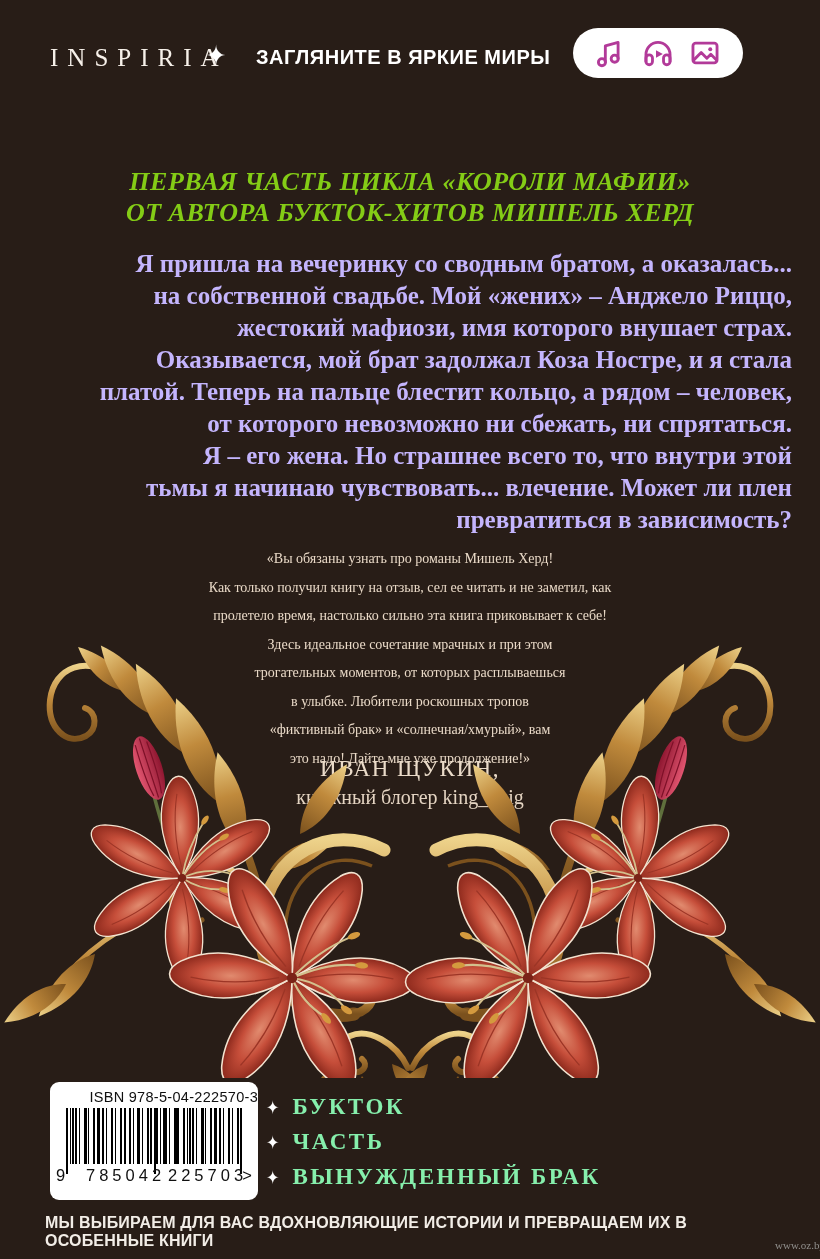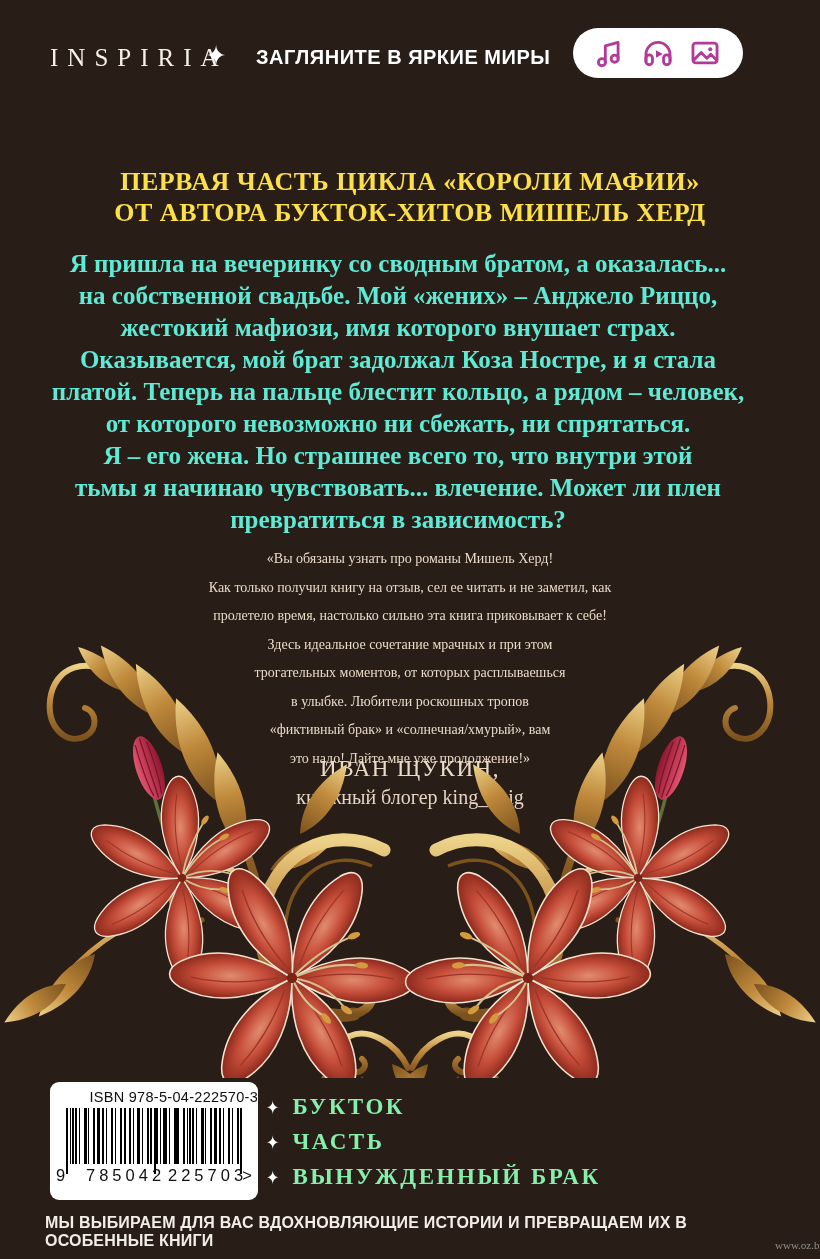--- a/index.html
+++ b/index.html
@@ -14,25 +14,25 @@
   
   .brand{left:50px;top:44px;color:#f6f0e9;font-size:25px;letter-spacing:9px;font-weight:normal;}
   .tb-star{left:206px;top:42px;color:#ffffff;font-size:24px;transform:scaleY(1.15);}
   .tagline{left:256px;top:46px;color:#ffffff;font-family:"Liberation Sans",sans-serif;
            font-weight:bold;font-size:20px;letter-spacing:0.5px;}
   .pill{left:573px;top:28px;width:170px;height:50px;background:#ffffff;border-radius:25px;
         display:flex;align-items:center;justify-content:center;gap:13px;}
   .pill svg{display:block;}
 
   
-  .headline{left:0;top:166px;width:820px;text-align:center;color:#fde047;
-            font-weight:bold;font-size:26px;line-height:31px;letter-spacing:0.5px;}
-
-  
-  .annotation{left:28px;top:248px;width:740px;text-align:center;color:#5eead4;
+  .headline{left:0;top:166px;width:820px;text-align:center;color:#84cc16;
+            font-weight:bold;font-size:26px;line-height:31px;letter-spacing:0.5px;font-style:italic;}
+
+  
+  .annotation{left:52px;top:248px;width:740px;text-align:right;color:#c4b5fd;
               font-weight:bold;font-size:25px;line-height:32px;}
 
   
   .review{left:60px;top:545px;width:700px;text-align:center;color:#e9d9c7;
           font-size:14px;line-height:28.5px;}
   .rev-author{left:0;top:756px;width:820px;text-align:center;color:#eadbc9;
               font-size:23px;letter-spacing:1.5px;}
   .rev-role{left:0;top:786px;width:820px;text-align:center;color:#e4d4c2;font-size:20px;}
 
   

